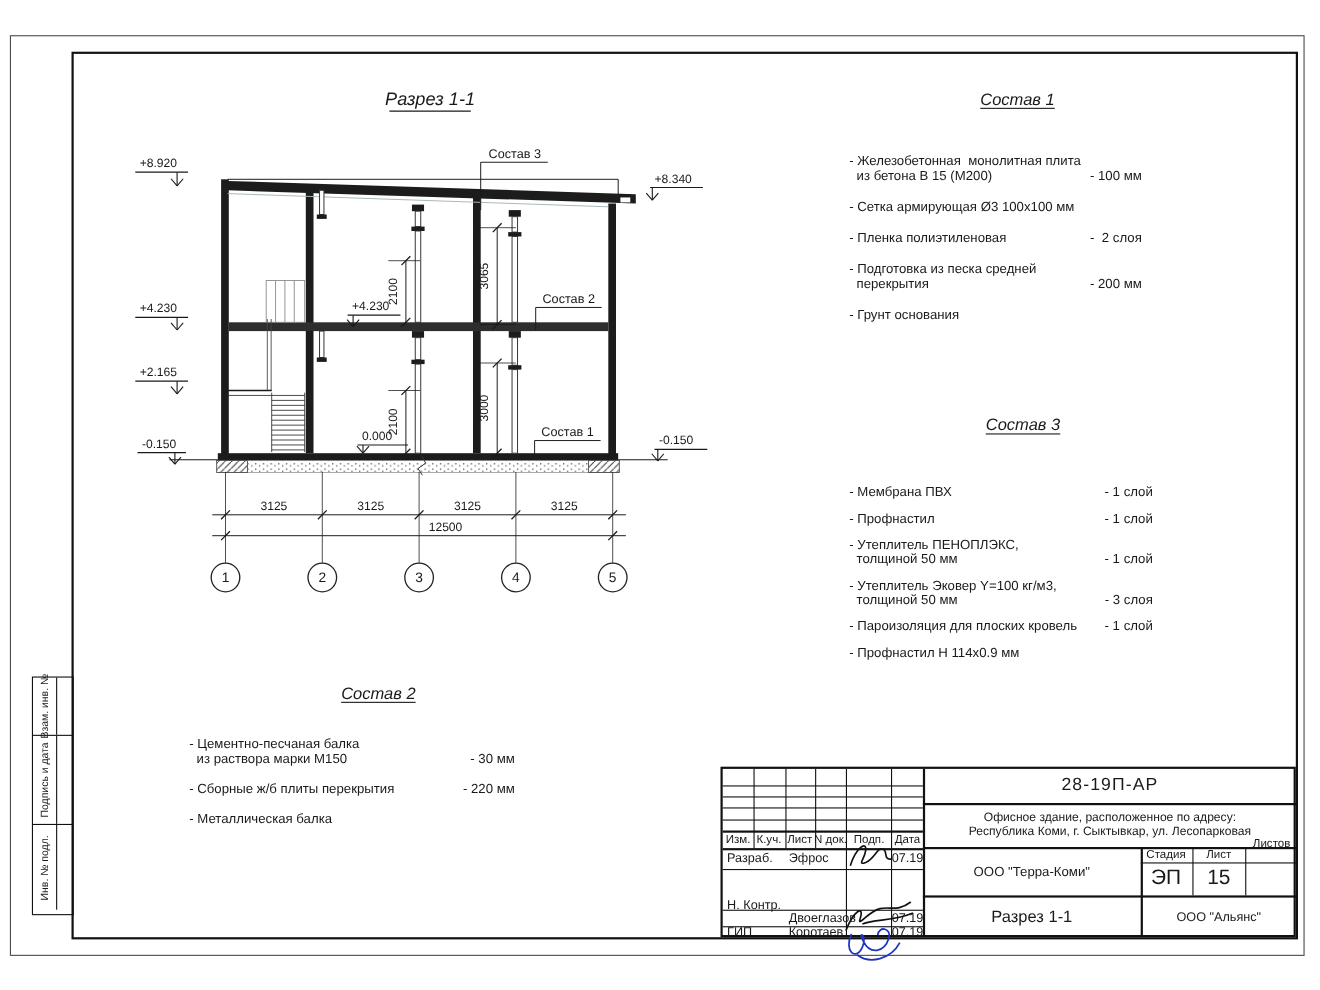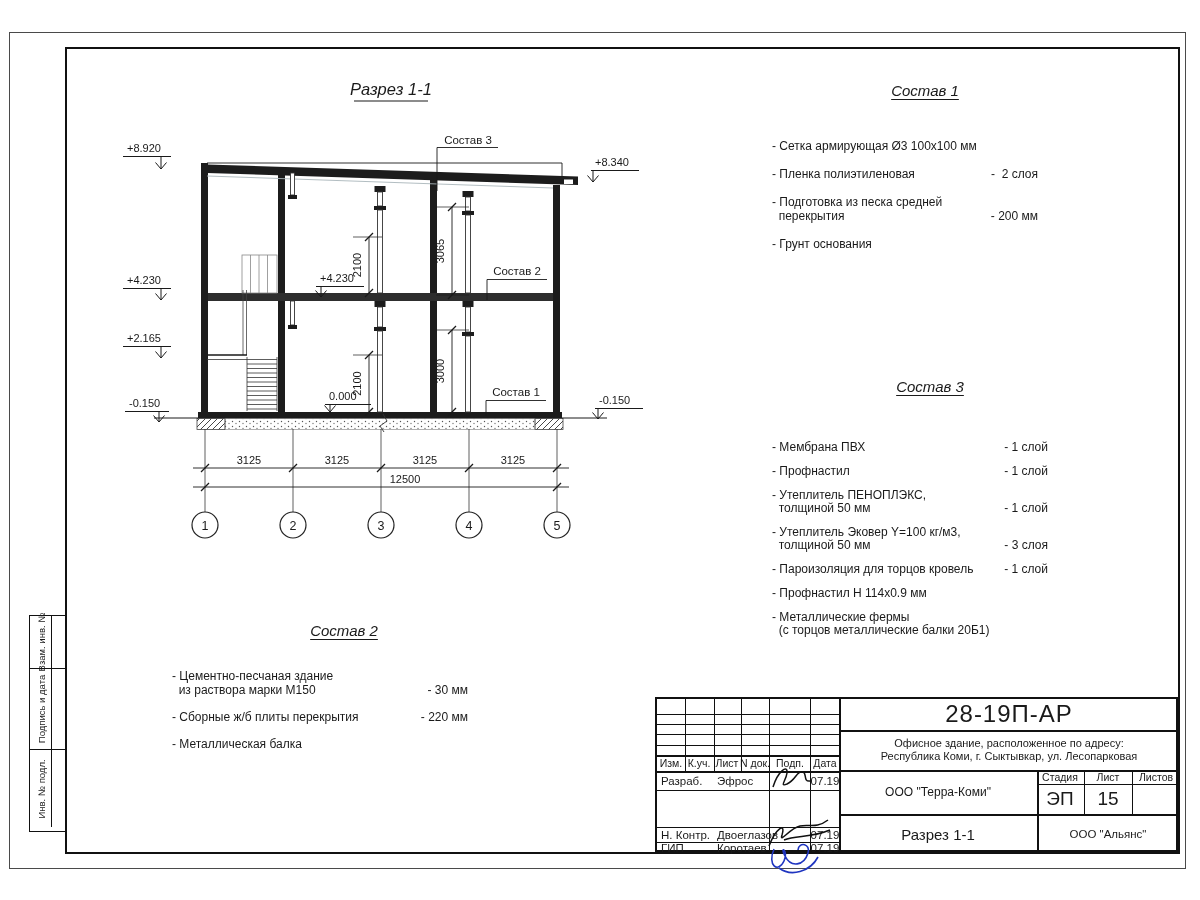--- a/index.html
+++ b/index.html
@@ -32,21 +32,21 @@
   #spec2 .spec-title{margin-bottom:30px}
   
   .tblock{position:absolute;left:655px;top:697px;width:523px;height:155px;border:2px solid #111;box-sizing:border-box}
   .tlh{position:absolute;background:#111;height:1px}
   .tlh2{position:absolute;background:#111;height:1.6px}
   .tlv{position:absolute;background:#111;width:1px}
   .tlv2{position:absolute;background:#111;width:1.6px}
   .ctr{position:absolute;transform:translate(-50%,-50%);white-space:nowrap}
   .lft{position:absolute;white-space:nowrap}
   .f10{font-size:10.5px}.f11{font-size:11px}.f115{font-size:11.5px}.f12{font-size:12px}
-  .f15{font-size:15px}.f19{font-size:19px}.f22{font-size:24px;letter-spacing:1px}
+  .f15{font-size:15px}.f19{font-size:19px}.f22{font-size:16px;letter-spacing:1px}
   svg text{fill:#1a1a1a}
   .dimtxt{font-size:11px}
   .axetxt{font-size:12.5px}
   .ldrtxt{font-size:11.5px}
   .maintitle{font-size:16.5px;font-style:italic}
 </style>
 </head>
 <body>
 
 <div class="outer-border"></div>
@@ -269,20 +269,24 @@
     <text class="axetxt" x="293" y="529.5" text-anchor="middle" stroke="none">2</text>
     <text class="axetxt" x="381" y="529.5" text-anchor="middle" stroke="none">3</text>
     <text class="axetxt" x="469" y="529.5" text-anchor="middle" stroke="none">4</text>
     <text class="axetxt" x="557" y="529.5" text-anchor="middle" stroke="none">5</text>
   </g>
 </svg>
 
 <div class="spec" id="spec1" style="left:772px;top:82px;width:266px">
   <div class="spec-title" style="transform:translateX(20px)">Состав 1</div>
   <div class="item">
+    <div class="lines"><div>- Железобетонная  монолитная плита</div><div>  из бетона В 15 (М200)</div></div>
+    <div class="val">- 100 мм</div>
+  </div>
+  <div class="item">
     <div class="lines"><div>- Сетка армирующая Ø3 100х100 мм</div></div>
     <div class="val"></div>
   </div>
   <div class="item">
     <div class="lines"><div>- Пленка полиэтиленовая</div></div>
     <div class="val">-  2 слоя</div>
   </div>
   <div class="item">
     <div class="lines"><div>- Подготовка из песка средней</div><div>  перекрытия</div></div>
     <div class="val">- 200 мм</div>
@@ -305,37 +309,33 @@
   </div>
   <div class="item">
     <div class="lines"><div>- Утеплитель ПЕНОПЛЭКС,</div><div>  толщиной 50 мм</div></div>
     <div class="val">- 1 слой</div>
   </div>
   <div class="item">
     <div class="lines"><div>- Утеплитель Эковер Y=100 кг/м3,</div><div>  толщиной 50 мм</div></div>
     <div class="val">- 3 слоя</div>
   </div>
   <div class="item">
-    <div class="lines"><div>- Пароизоляция для торцов кровель</div></div>
+    <div class="lines"><div>- Пароизоляция для плоских кровель</div></div>
     <div class="val">- 1 слой</div>
   </div>
   <div class="item">
     <div class="lines"><div>- Профнастил Н 114х0.9 мм</div></div>
     <div class="val"></div>
   </div>
-  <div class="item">
-    <div class="lines"><div>- Металлические фермы</div><div>  (с торцов металлические балки 20Б1)</div></div>
-    <div class="val"></div>
-  </div>
 </div>
 
 <div class="spec" id="spec2" style="left:172px;top:622px;width:296px">
   <div class="spec-title" style="transform:translateX(24px)">Состав 2</div>
   <div class="item">
-    <div class="lines"><div>- Цементно-песчаная здание</div><div>  из раствора марки М150</div></div>
+    <div class="lines"><div>- Цементно-песчаная балка</div><div>  из раствора марки М150</div></div>
     <div class="val">- 30 мм</div>
   </div>
   <div class="item">
     <div class="lines"><div>- Сборные ж/б плиты перекрытия</div></div>
     <div class="val">- 220 мм</div>
   </div>
   <div class="item">
     <div class="lines"><div>- Металлическая балка</div></div>
     <div class="val"></div>
   </div>
@@ -386,34 +386,34 @@
   <div class="ctr f10" style="left:14px;top:64px">Изм.</div>
   <div class="ctr f10" style="left:42px;top:64px">К.уч.</div>
   <div class="ctr f10" style="left:70px;top:64px">Лист</div>
   <div class="ctr f10" style="left:98px;top:64px">N док.</div>
   <div class="ctr f10" style="left:133px;top:64px">Подп.</div>
   <div class="ctr f10" style="left:168px;top:64px">Дата</div>
 
   <div class="lft f115" style="left:4px;top:76px">Разраб.</div>
   <div class="lft f115" style="left:60px;top:76px">Эфрос</div>
   <div class="ctr f115" style="left:168px;top:82px">07.19</div>
-  <div class="lft f115" style="left:4px;top:130px">Н. Контр.</div>
+  <div class="lft f115" style="left:4px;top:118px">Н. Контр.</div>
   <div class="lft f115" style="left:60px;top:130px">Двоеглазов</div>
   <div class="ctr f115" style="left:168px;top:136px">07.19</div>
   <div class="lft f115" style="left:4px;top:143px">ГИП</div>
   <div class="lft f115" style="left:60px;top:143px">Коротаев</div>
   <div class="ctr f115" style="left:168px;top:149px">07.19</div>
 
   <div class="ctr f22" style="left:352px;top:15px">28-19П-АР</div>
   <div class="ctr f11" style="left:352px;top:44px">Офисное здание, расположенное по адресу:</div>
   <div class="ctr f11" style="left:352px;top:57px">Республика Коми, г. Сыктывкар, ул. Лесопарковая</div>
   <div class="ctr f12" style="left:281px;top:93px">ООО "Терра-Коми"</div>
   <div class="ctr f10" style="left:403px;top:78px">Стадия</div>
   <div class="ctr f10" style="left:451px;top:78px">Лист</div>
-  <div class="ctr f10" style="left:499px;top:78px">Листов</div>
+  <div class="ctr f10" style="left:499px;top:68px">Листов</div>
   <div class="ctr f19" style="left:403px;top:100px">ЭП</div>
   <div class="ctr f19" style="left:451px;top:100px">15</div>
   <div class="ctr f15" style="left:281px;top:135px">Разрез 1-1</div>
   <div class="ctr f115" style="left:451px;top:135px">ООО "Альянс"</div>
 
   <svg width="523" height="180" style="position:absolute;left:0;top:0;overflow:visible" viewBox="0 0 523 180">
     <path d="M116,88 C121,72 131,65 130,74 C129,82 122,88 130,85 C139,81 140,71 146,73 C150,74 146,83 153,82" fill="none" stroke="#111" stroke-width="1.5"></path>
     <path d="M112,147 C119,129 129,123 125,136 C122,145 133,129 143,127 C153,125 159,130 171,121 M127,141 C139,136 154,139 173,131" fill="none" stroke="#111" stroke-width="1.5"></path>
     <path d="M117,150 C110,166 121,175 127,162 C132,151 122,146 128,157 C134,169 147,167 151,154 C154,145 142,142 141,151 M122,169 C134,178 153,173 161,158" fill="none" stroke="#1f35c0" stroke-width="1.6"></path>
   </svg>

